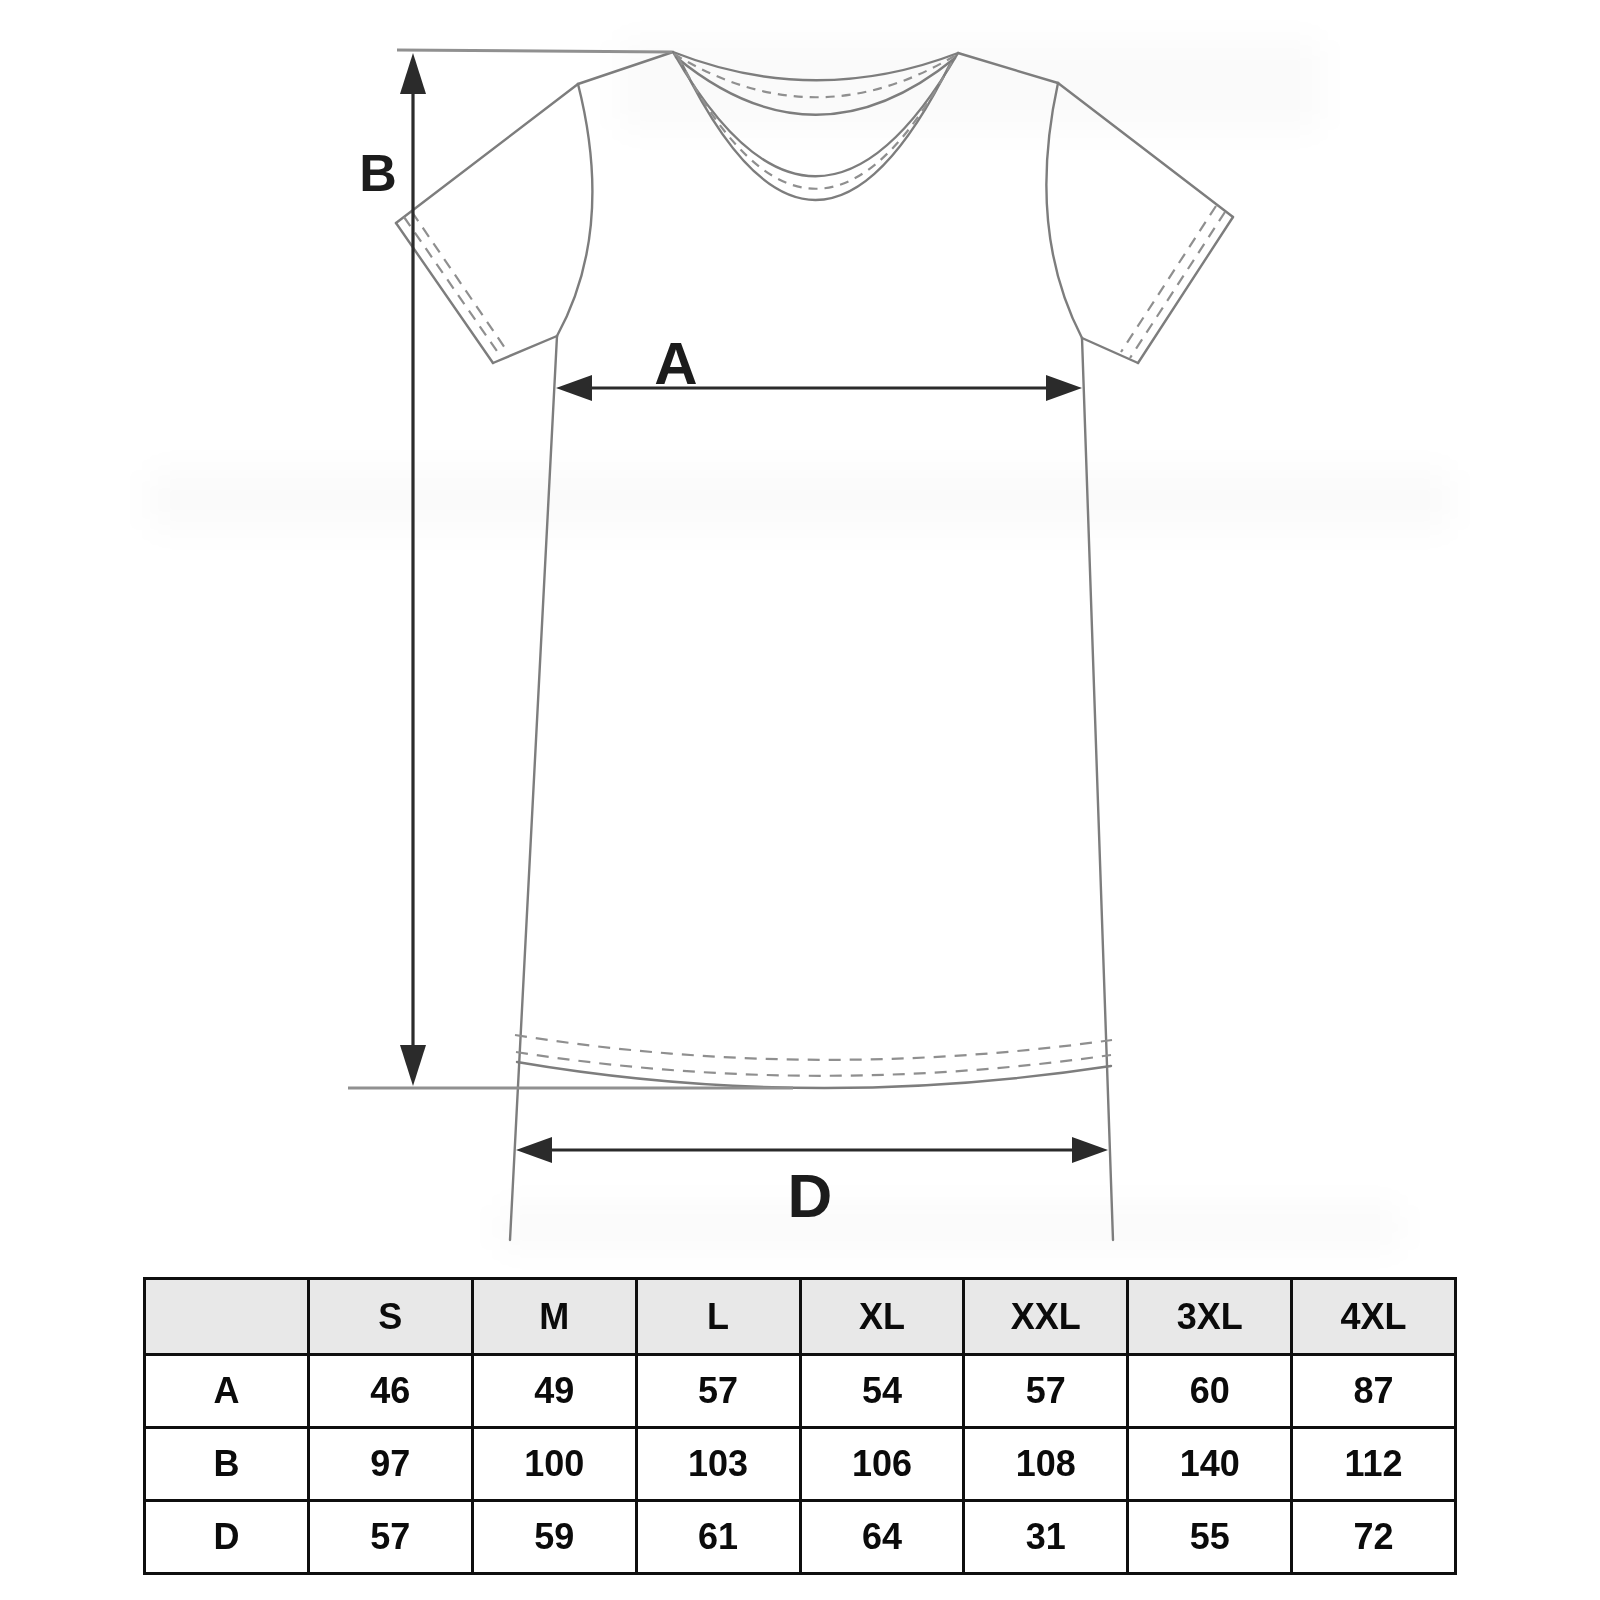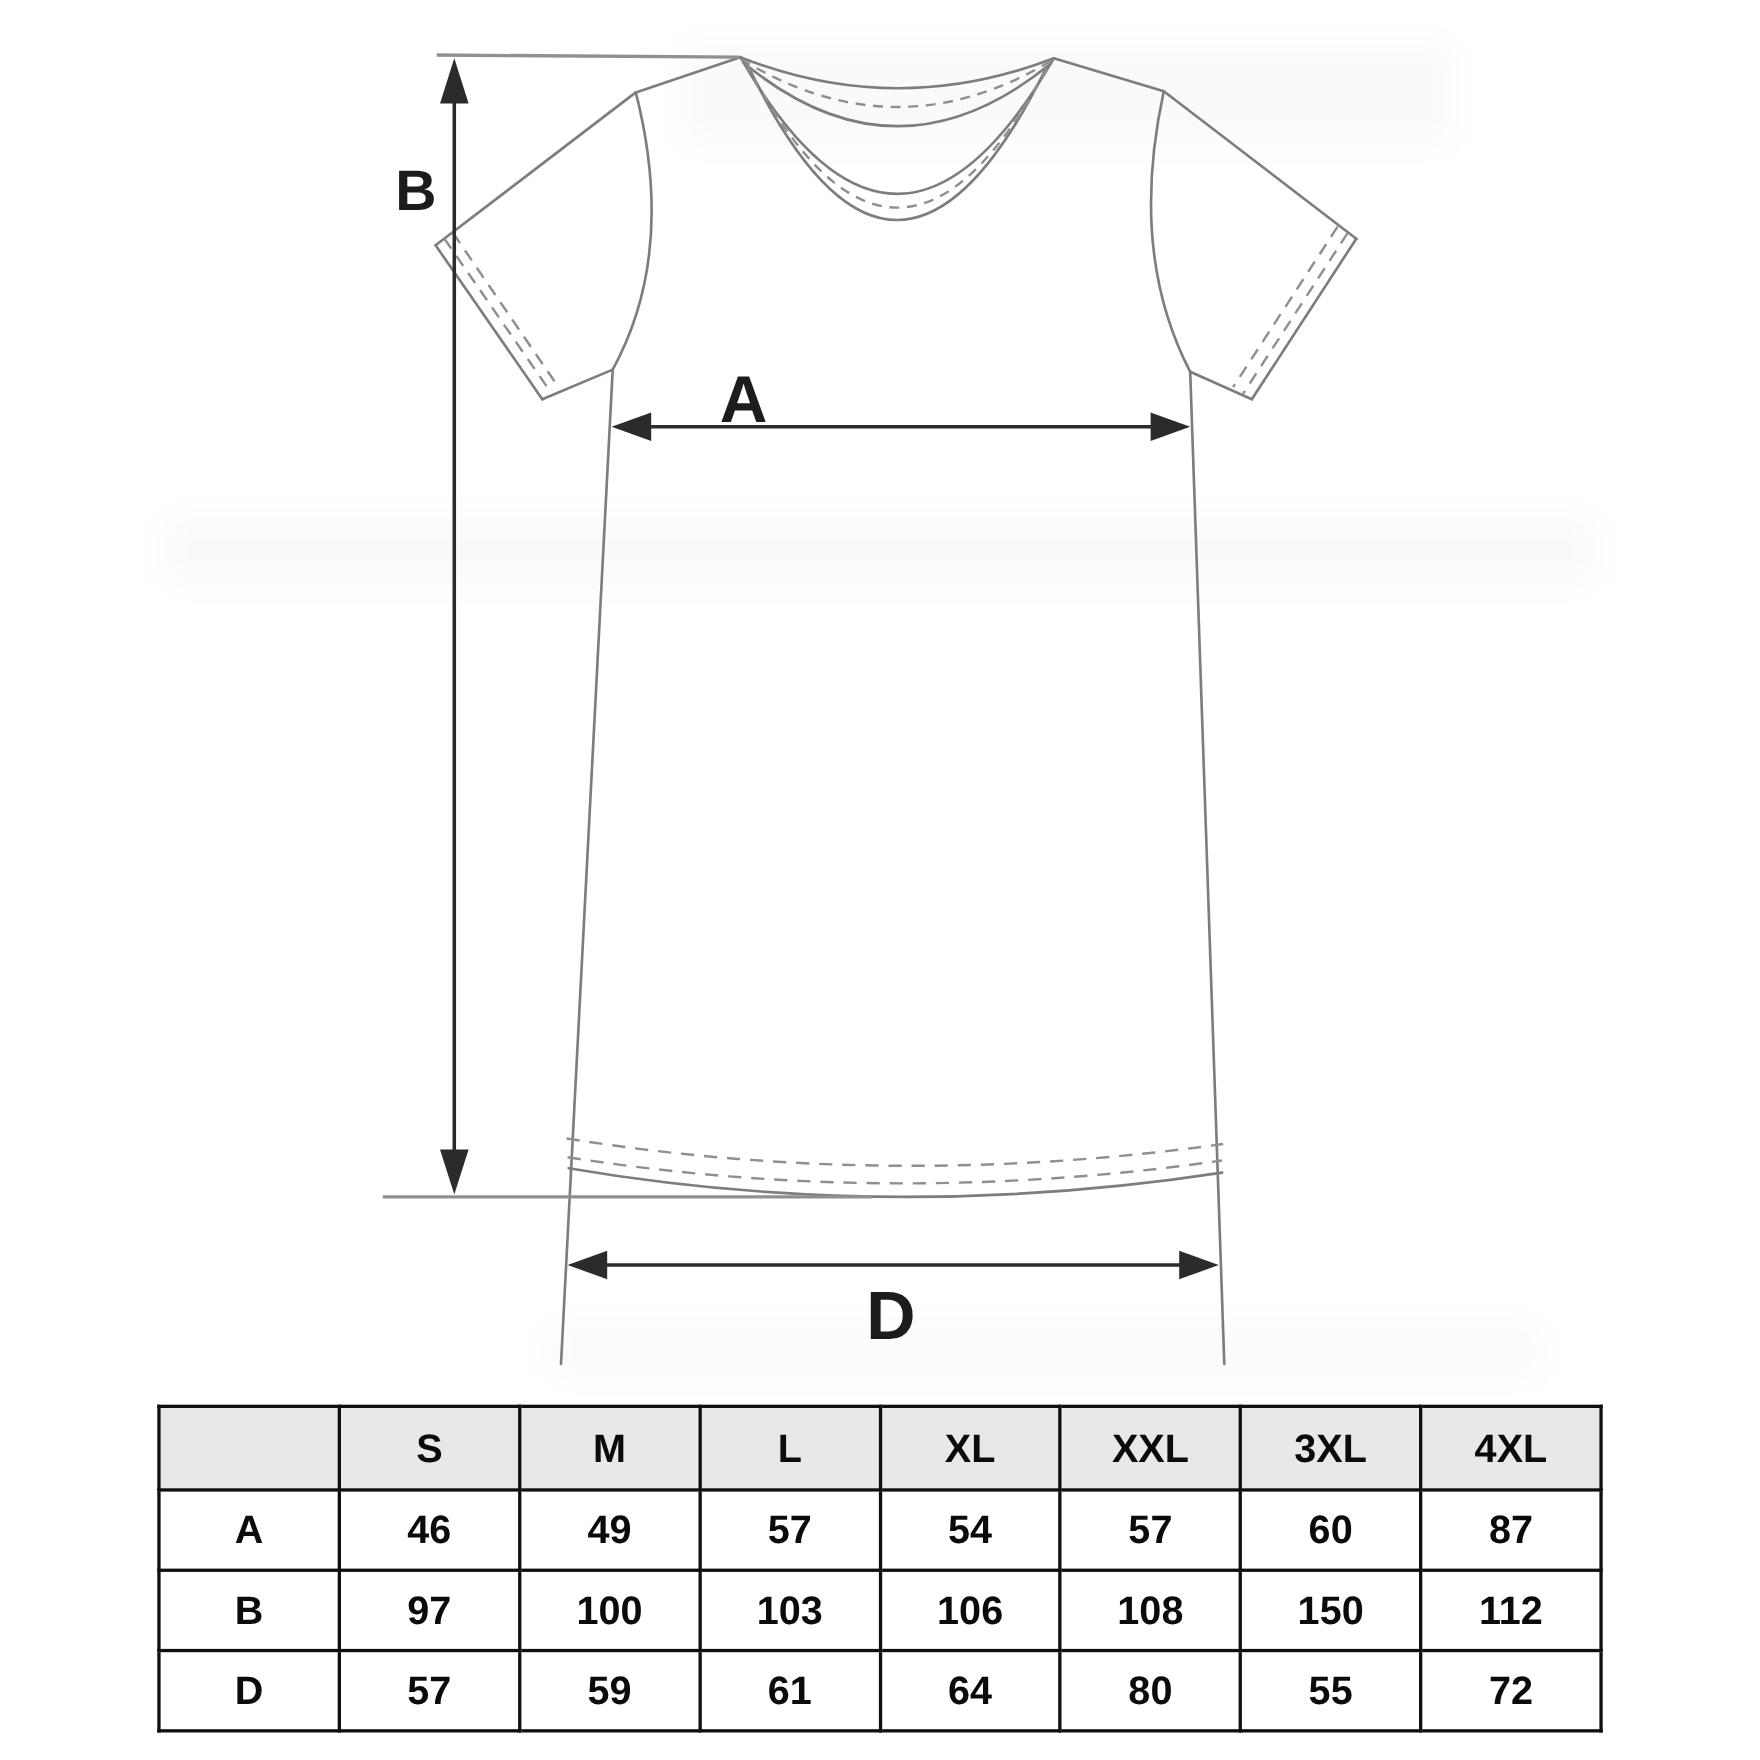--- a/index.html
+++ b/index.html
@@ -140,28 +140,28 @@
       <td>60</td>
       <td>87</td>
     </tr>
     <tr>
       <td class="rowlabel">B</td>
       <td>97</td>
       <td>100</td>
       <td>103</td>
       <td>106</td>
       <td>108</td>
-      <td>150</td>
+      <td>140</td>
       <td>112</td>
     </tr>
     <tr>
       <td class="rowlabel">D</td>
       <td>57</td>
       <td>59</td>
       <td>61</td>
       <td>64</td>
-      <td>80</td>
+      <td>31</td>
       <td>55</td>
       <td>72</td>
     </tr>
     </tbody>
   </table>
 </div>
 
 </body></html>

